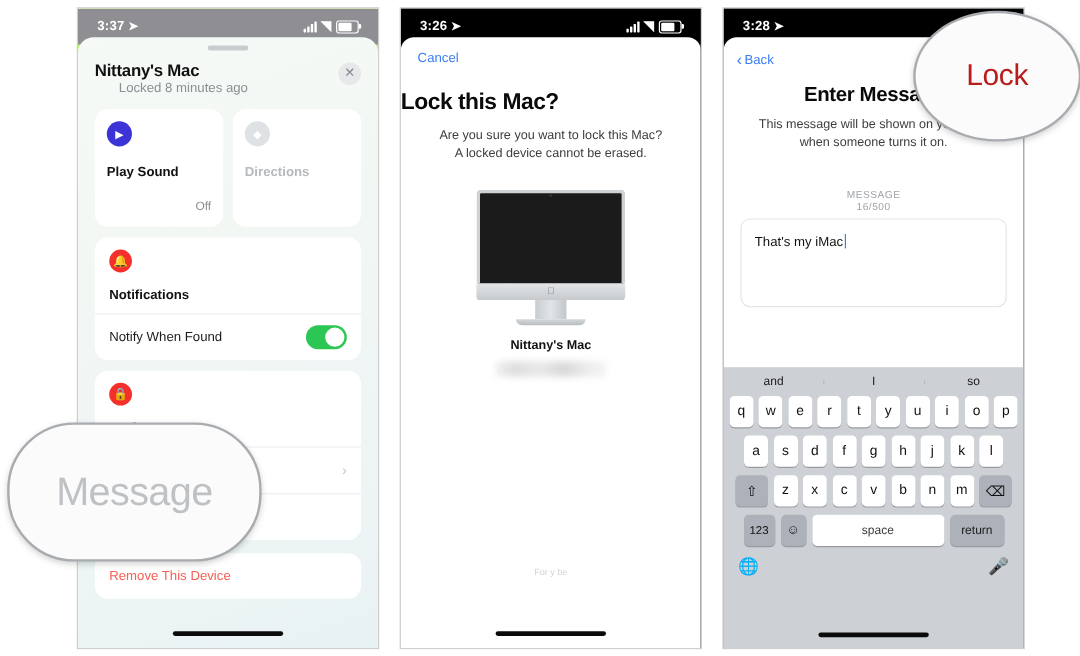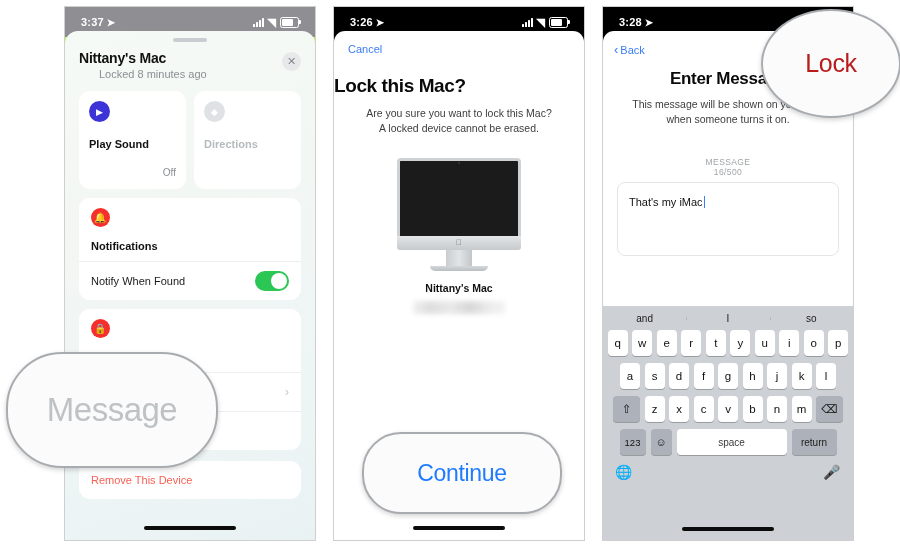--- a/index.html
+++ b/index.html
@@ -401,16 +401,15 @@
             <span>🎤</span>
           </div>
         </div>
 
         <div class="home-ind"></div>
       </div>
     </div>
   </div>
 
   <div class="callout" id="callout-activate">Message</div>
-  <div class="callout" id="callout-continue">Continue</div>
   <div class="callout" id="callout-lock">Lock</div>
 
 </div>
 
 </body></html>

